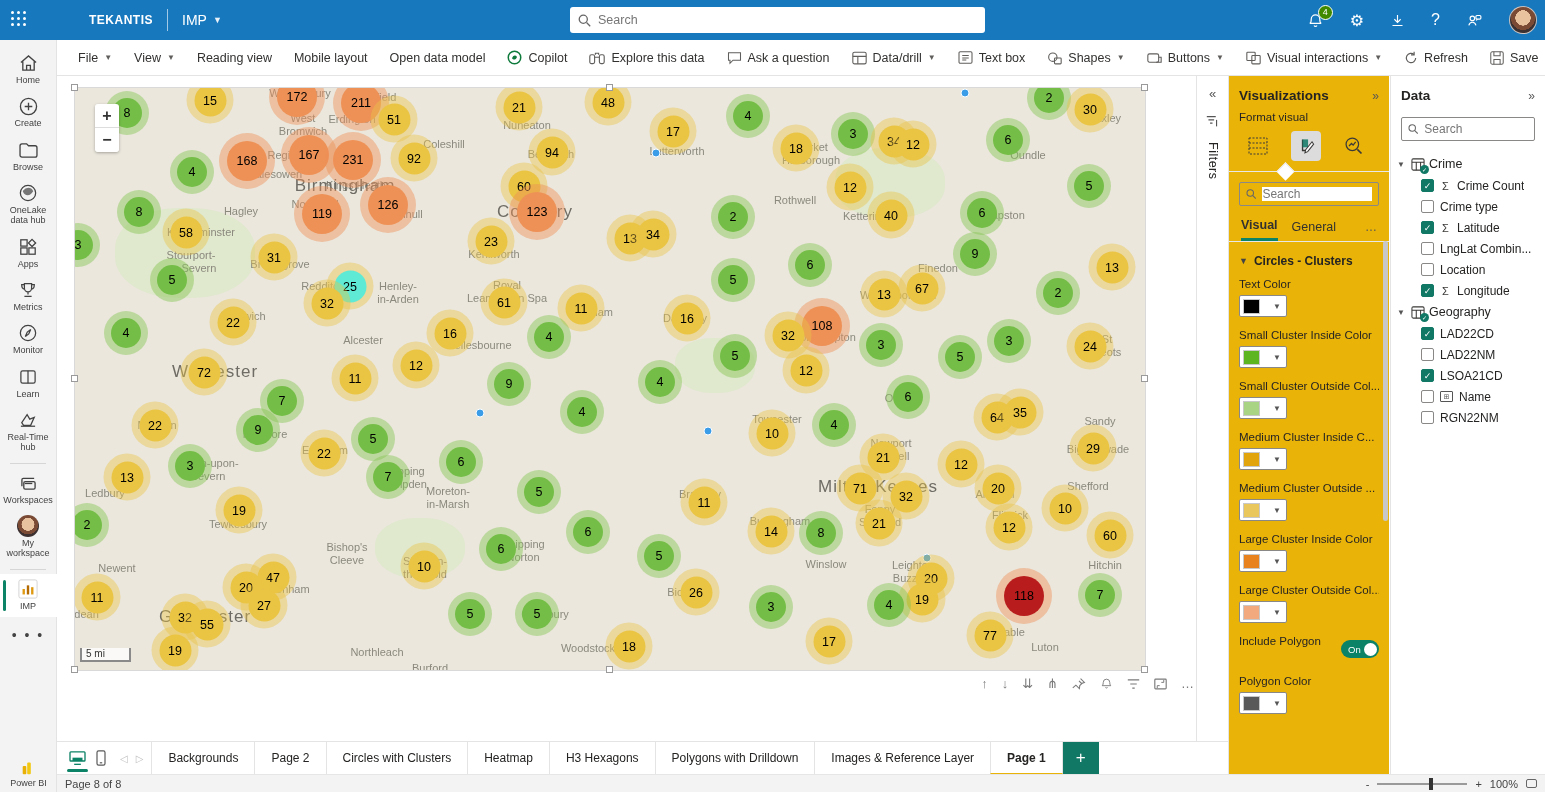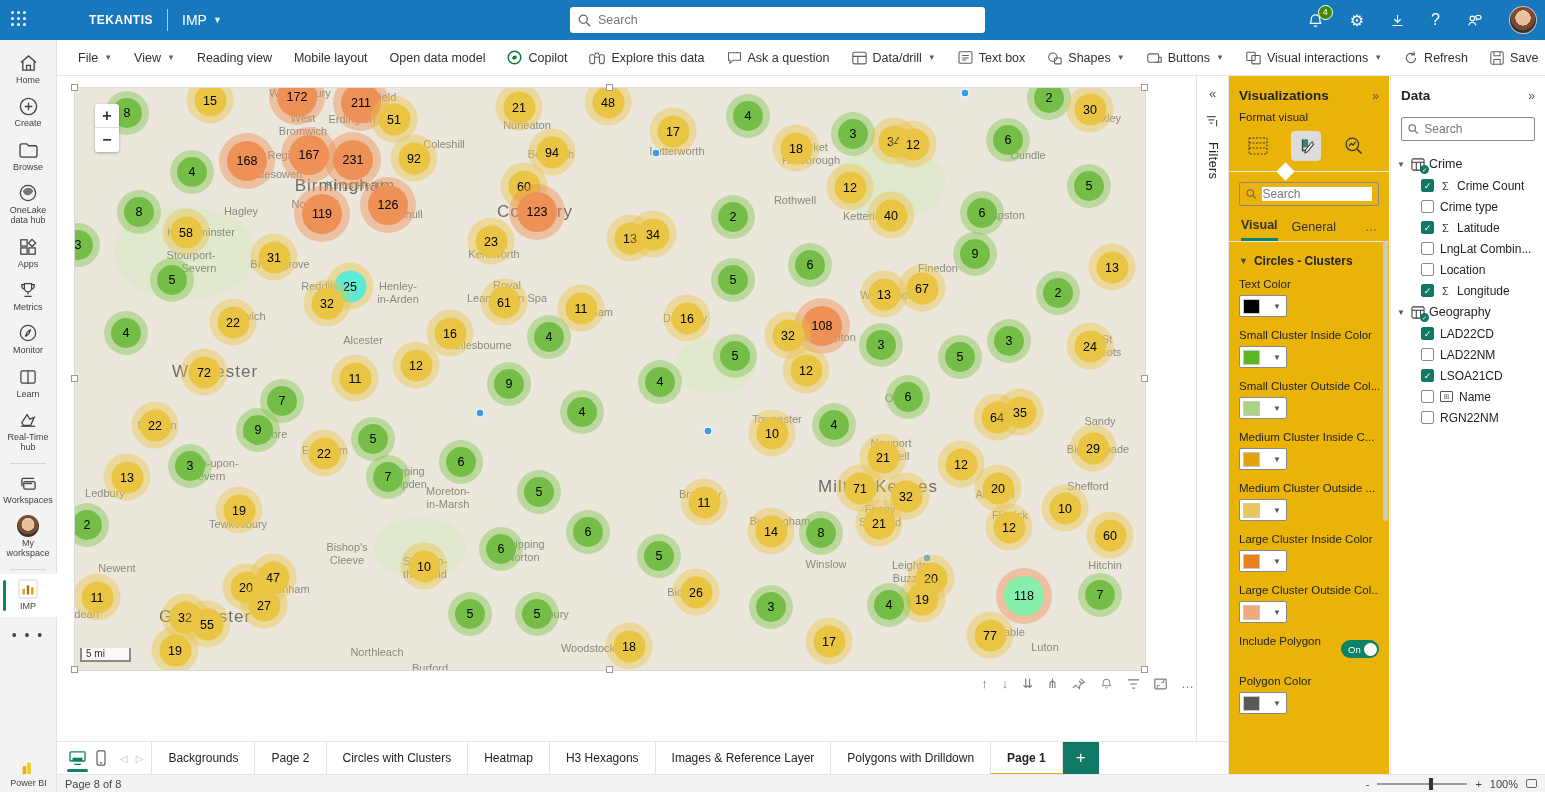--- a/index.html
+++ b/index.html
@@ -861,21 +861,21 @@
           <div class="cluster" style="left: 1035px; top: 447px; width: 47px; height: 47px; background: rgba(233, 196, 70, 0.42);">
             <span class="in" style="width: 32px; height: 32px; background: rgb(234, 196, 67); color: rgb(0, 0, 0);">60</span>
           </div>
           <div class="cluster" style="left: 584px; top: 468px; width: 44px; height: 44px; background: rgba(134, 197, 83, 0.45);">
             <span class="in" style="width: 30px; height: 30px; background: rgb(116, 190, 71); color: rgb(0, 0, 0);">5</span>
           </div>
           <div class="cluster" style="left: 856px; top: 490px; width: 47px; height: 47px; background: rgba(233, 196, 70, 0.42);">
             <span class="in" style="width: 32px; height: 32px; background: rgb(234, 196, 67); color: rgb(0, 0, 0);">20</span>
           </div>
           <div class="cluster" style="left: 949px; top: 508px; width: 56px; height: 56px; background: rgba(238, 145, 87, 0.45);">
-            <span class="in" style="width: 40px; height: 40px; background: #86efac; color: rgb(0, 0, 0);">118</span>
+            <span class="in" style="width: 40px; height: 40px; background: #b91c1c; color: rgb(0, 0, 0);">118</span>
           </div>
           <div class="cluster" style="left: 1025px; top: 507px; width: 44px; height: 44px; background: rgba(134, 197, 83, 0.45);">
             <span class="in" style="width: 30px; height: 30px; background: rgb(116, 190, 71); color: rgb(0, 0, 0);">7</span>
           </div>
           <div class="cluster" style="left: 621px; top: 504px; width: 47px; height: 47px; background: rgba(233, 196, 70, 0.42);">
             <span class="in" style="width: 32px; height: 32px; background: rgb(234, 196, 67); color: rgb(0, 0, 0);">26</span>
           </div>
           <div class="cluster" style="left: 847px; top: 511px; width: 47px; height: 47px; background: rgba(233, 196, 70, 0.42);">
             <span class="in" style="width: 32px; height: 32px; background: rgb(234, 196, 67); color: rgb(0, 0, 0);">19</span>
           </div>
@@ -1173,22 +1173,22 @@
     <div class="navarrows">
       <span>◁</span>
       <span>▷</span>
     </div>
     <div id="pagetabs">
         <div class="ptab">Backgrounds</div>
         <div class="ptab">Page 2</div>
         <div class="ptab">Circles with Clusters</div>
         <div class="ptab">Heatmap</div>
         <div class="ptab">H3 Hexagons</div>
+        <div class="ptab">Polygons with Drilldown</div>
         <div class="ptab">Images &amp; Reference Layer</div>
-        <div class="ptab">Polygons with Drilldown</div>
         <div class="ptab active">Page 1</div>
       </div>
     <div class="addpage">+</div>
   </div>
 
   <div id="statusbar">
     <span>Page 8 of 8</span>
     <div id="zoomctl">
       <span>-</span>
       <span class="track">

